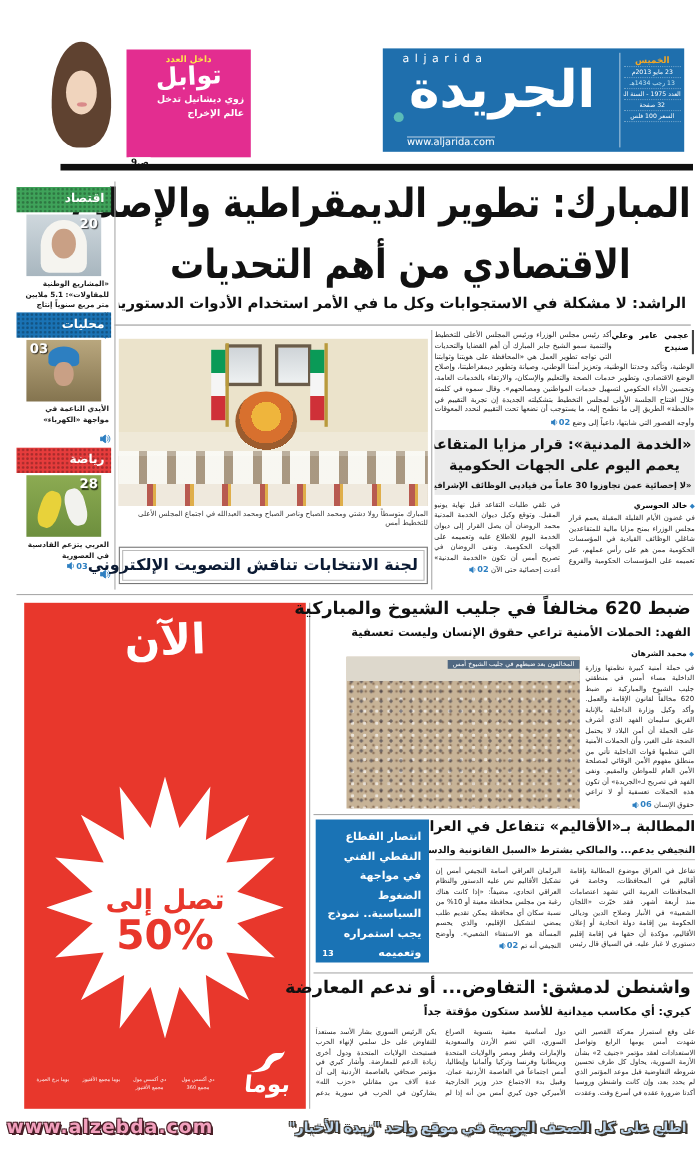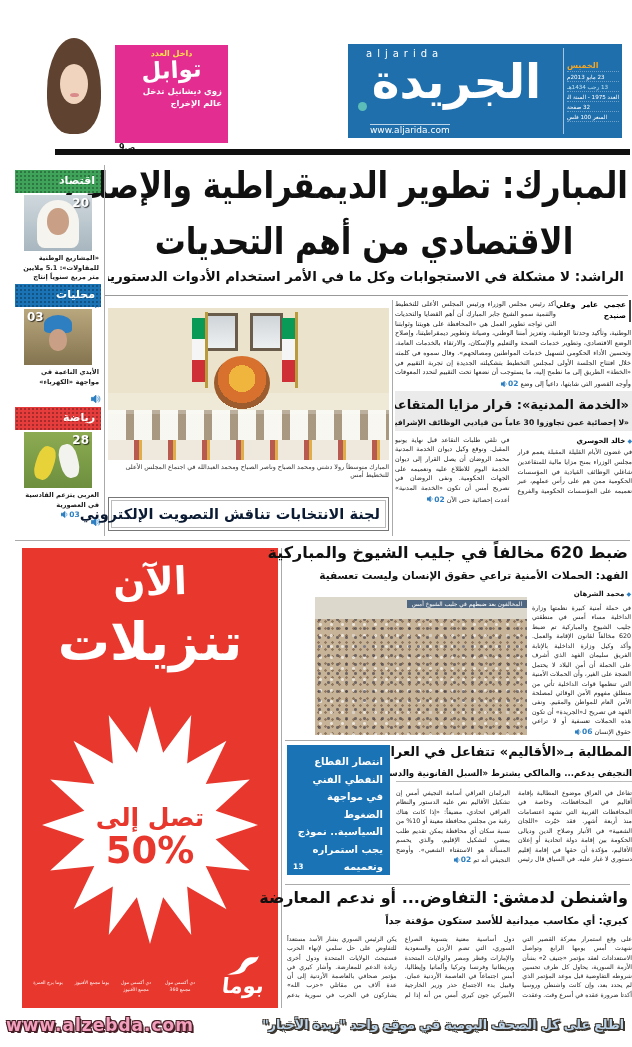--- a/index.html
+++ b/index.html
@@ -13,21 +13,21 @@
   .face{position:absolute;left:23px;top:34px;width:28px;height:40px;border-radius:50%;background:#f0d4bd;}
   .lips{position:absolute;left:33px;top:63px;width:9px;height:4px;border-radius:50%;background:#d98a8a;}
 
   .promo-box{left:115px;top:45px;width:113px;height:98px;background:#e32d90;color:#fff;padding:4px 6px;box-sizing:border-box;}
   .promo-kicker{font-size:8px;font-weight:bold;color:#ffe24a;text-align:center;}
   .promo-brand{font-size:23px;font-weight:bold;text-align:center;line-height:1.1;transform:rotate(-3deg);}
   .promo-teaser{font-size:8.5px;font-weight:bold;text-align:right;line-height:1.35;margin-top:3px;}
   .promo-page{position:absolute;left:2px;bottom:-9px;background:#fff;color:#111;font-size:8px;font-weight:bold;padding:0 2px;}
 
   .masthead{left:348px;top:44px;width:274px;height:94px;background:#1f6fad;display:flex;flex-direction:row;}
-  .mh-dates{width:58px;padding:15px 3px;box-sizing:border-box;font-size:5.6px;color:#fff;text-align:left;}
+  .mh-dates{width:58px;padding:4px 3px;box-sizing:border-box;font-size:5.6px;color:#fff;text-align:center;}
   .mh-dates>div{border-bottom:1px dotted rgba(255,255,255,.35);padding:1.5px 0;white-space:nowrap;overflow:hidden;}
   .mh-day{color:#f5a623;font-weight:bold;font-size:8px;}
   .mh-hijri{color:#bfe3f2;}
   .mh-sep{width:1px;background:rgba(255,255,255,.6);margin:4px 0;}
   .mh-logo{flex:1;position:relative;color:#fff;}
   .mh-latin{position:absolute;top:4px;left:18px;font-size:10px;letter-spacing:5px;direction:ltr;}
   .mh-arabic{position:absolute;top:12px;left:6px;right:4px;text-align:center;font-size:47px;font-weight:bold;line-height:1.1;}
   .mh-dot{position:absolute;left:10px;top:58px;width:9px;height:9px;border-radius:50%;background:#5bbcb8;}
   .mh-url{position:absolute;bottom:3px;left:22px;font-size:9px;direction:ltr;border-top:1px solid rgba(255,255,255,.7);}
   .rule-black{left:55px;right:2px;top:149px;height:6px;background:#101010;}
@@ -254,39 +254,39 @@
     <span>وقال سموه في كلمته خلال افتتاح الجلسة الأولى لمجلس التخطيط بتشكيلته الجديدة إن تجربة التقييم في «الخطة» الطريق إلى ما نطمح إليه، ما يستوجب أن نضعها تحت التقييم لنحدد المعوقات وأوجه القصور التي شابتها، داعياً إلى وضع</span>
     <span class="pref"><span>02</span><svg class="spk" width="7" height="6" viewBox="0 0 12 10">
           <path d="M0 3h2.6L6 .4v9.2L2.6 7H0z"></path>
           <path d="M7.5 2.2a3.6 3.6 0 0 1 0 5.6" fill="none" stroke-width="1"></path>
         </svg></span>
   </div>
 
   <div class="abs cs-panel">
     <div class="cs-head">
       <div class="cs-h">«الخدمة المدنية»: قرار مزايا المتقاعدين</div>
+      <div class="cs-h">يعمم اليوم على الجهات الحكومية</div>
       <div class="cs-sub">«لا إحصائية عمن تجاوزوا 30 عاماً من قياديي الوظائف الإشرافية»</div>
     </div>
     <div class="cols2">
       <span class="byline-d"><span class="dmnd">◆ </span><span>خالد الحوسري</span></span>
       <span>في غضون الأيام القليلة المقبلة يعمم قرار مجلس الوزراء بمنح مزايا مالية للمتقاعدين شاغلي الوظائف القيادية في المؤسسات الحكومية ممن هم على رأس عملهم، عبر تعميمه على المؤسسات الحكومية والفروع في تلقي طلبات</span>
       <span>التقاعد قبل نهاية يونيو المقبل. وتوقع وكيل ديوان الخدمة المدنية محمد الروضان أن يصل القرار إلى ديوان الخدمة اليوم للاطلاع عليه وتعميمه على الجهات الحكومية. ونفى الروضان في تصريح أمس أن تكون «الخدمة المدنية» أعدت إحصائية حتى الآن</span>
       <span class="pref"><span>02</span><svg class="spk" width="7" height="6" viewBox="0 0 12 10">
             <path d="M0 3h2.6L6 .4v9.2L2.6 7H0z"></path>
             <path d="M7.5 2.2a3.6 3.6 0 0 1 0 5.6" fill="none" stroke-width="1"></path>
           </svg></span>
     </div>
   </div>
 
   <div class="abs hline h-top"></div>
   <div class="abs vline v-ad"></div>
 
   <div class="abs ad">
     <div class="ad-now">الآن</div>
-    <div class="ad-sale">تنزيلات</div>
     <div class="star">
       <div class="star-t1">تصل إلى</div>
       <div class="star-t2">50%</div>
     </div>
     <div class="ad-stores">
       <span class="ad-store">بوما برج العمرة</span>
       <span class="ad-store">بوما مجمع الأفنيوز</span>
       <span class="ad-store">دي أكسس مول مجمع الأفنيوز</span>
       <span class="ad-store">دي أكسس مول مجمع 360</span>
     </div>

